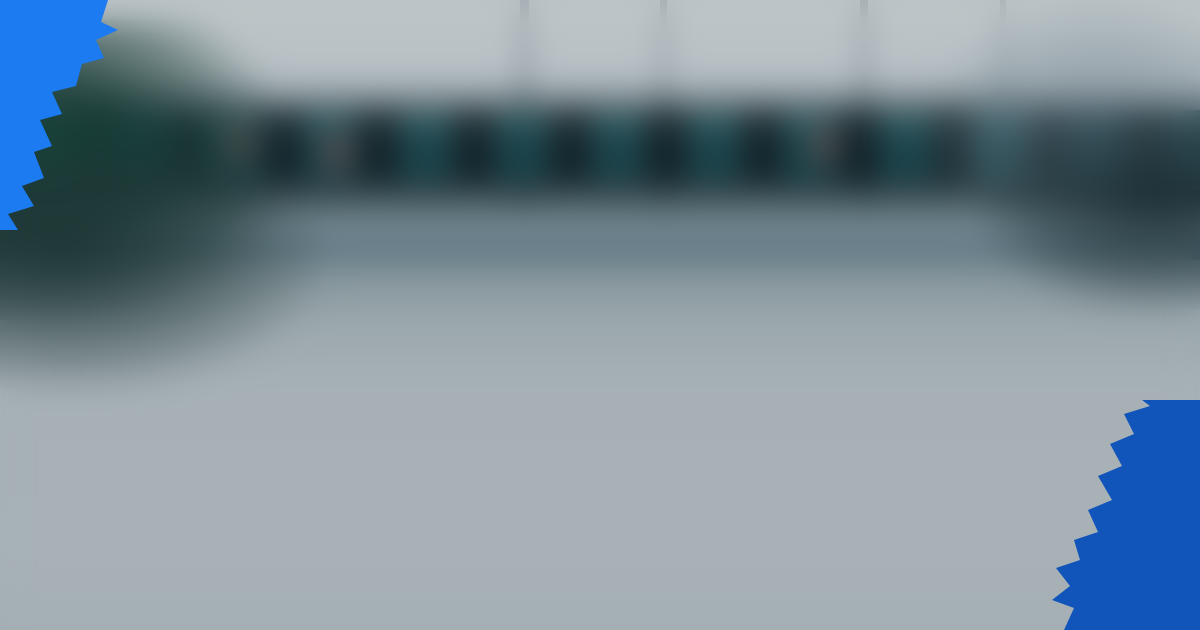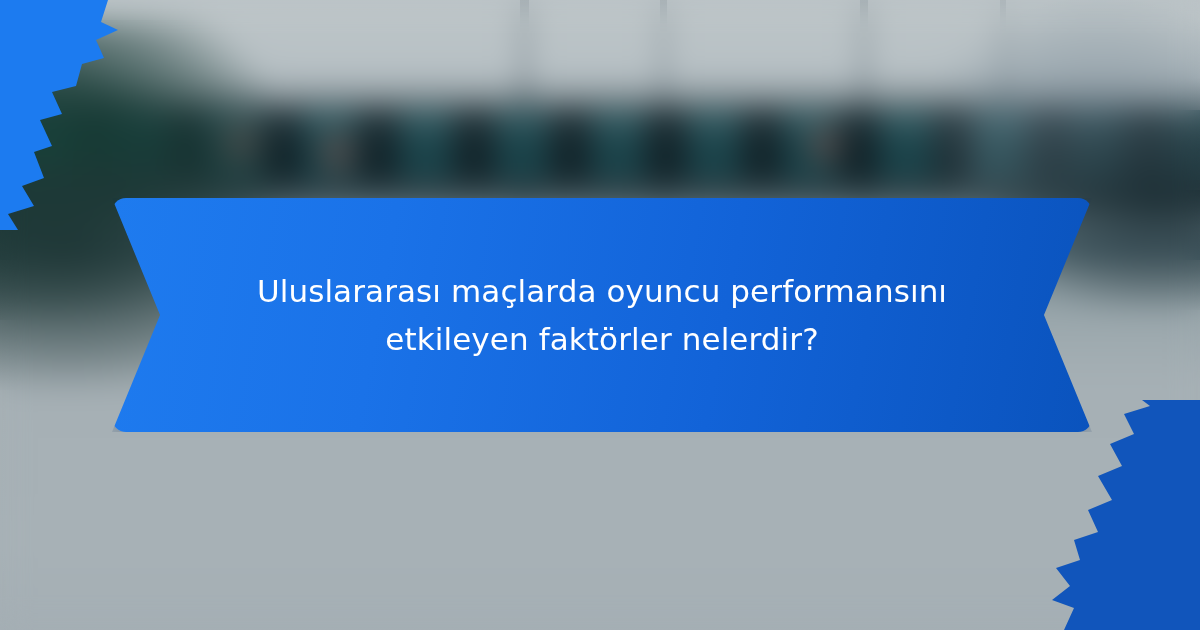--- a/index.html
+++ b/index.html
@@ -236,17 +236,14 @@
   <svg class="corner-shape corner-tl" viewBox="0 0 200 230" preserveAspectRatio="none">
     <polygon points="0,0 108,0 101,22 118,30 96,40 104,58 82,64 76,86 52,92
                      62,114 40,120 52,146 34,152 44,178 22,186 34,206 8,214 18,230 0,230" fill="#1c7bf0"></polygon>
   </svg>
 
   <svg class="corner-shape corner-br" viewBox="0 0 200 230" preserveAspectRatio="none">
     <polygon points="200,0 200,230 64,230 74,208 52,200 70,186 56,168 80,160 74,140
                      98,132 88,110 112,100 98,76 122,66 110,44 134,34 124,14 150,6 142,0" fill="#1155bb"></polygon>
   </svg>
 
-  <div class="ribbon">
-    <div class="ribbon-text">Uluslararası maçlarda oyuncu performansını etkileyen faktörler nelerdir?</div>
-  </div>
 
 </div>
 
 </body></html>

